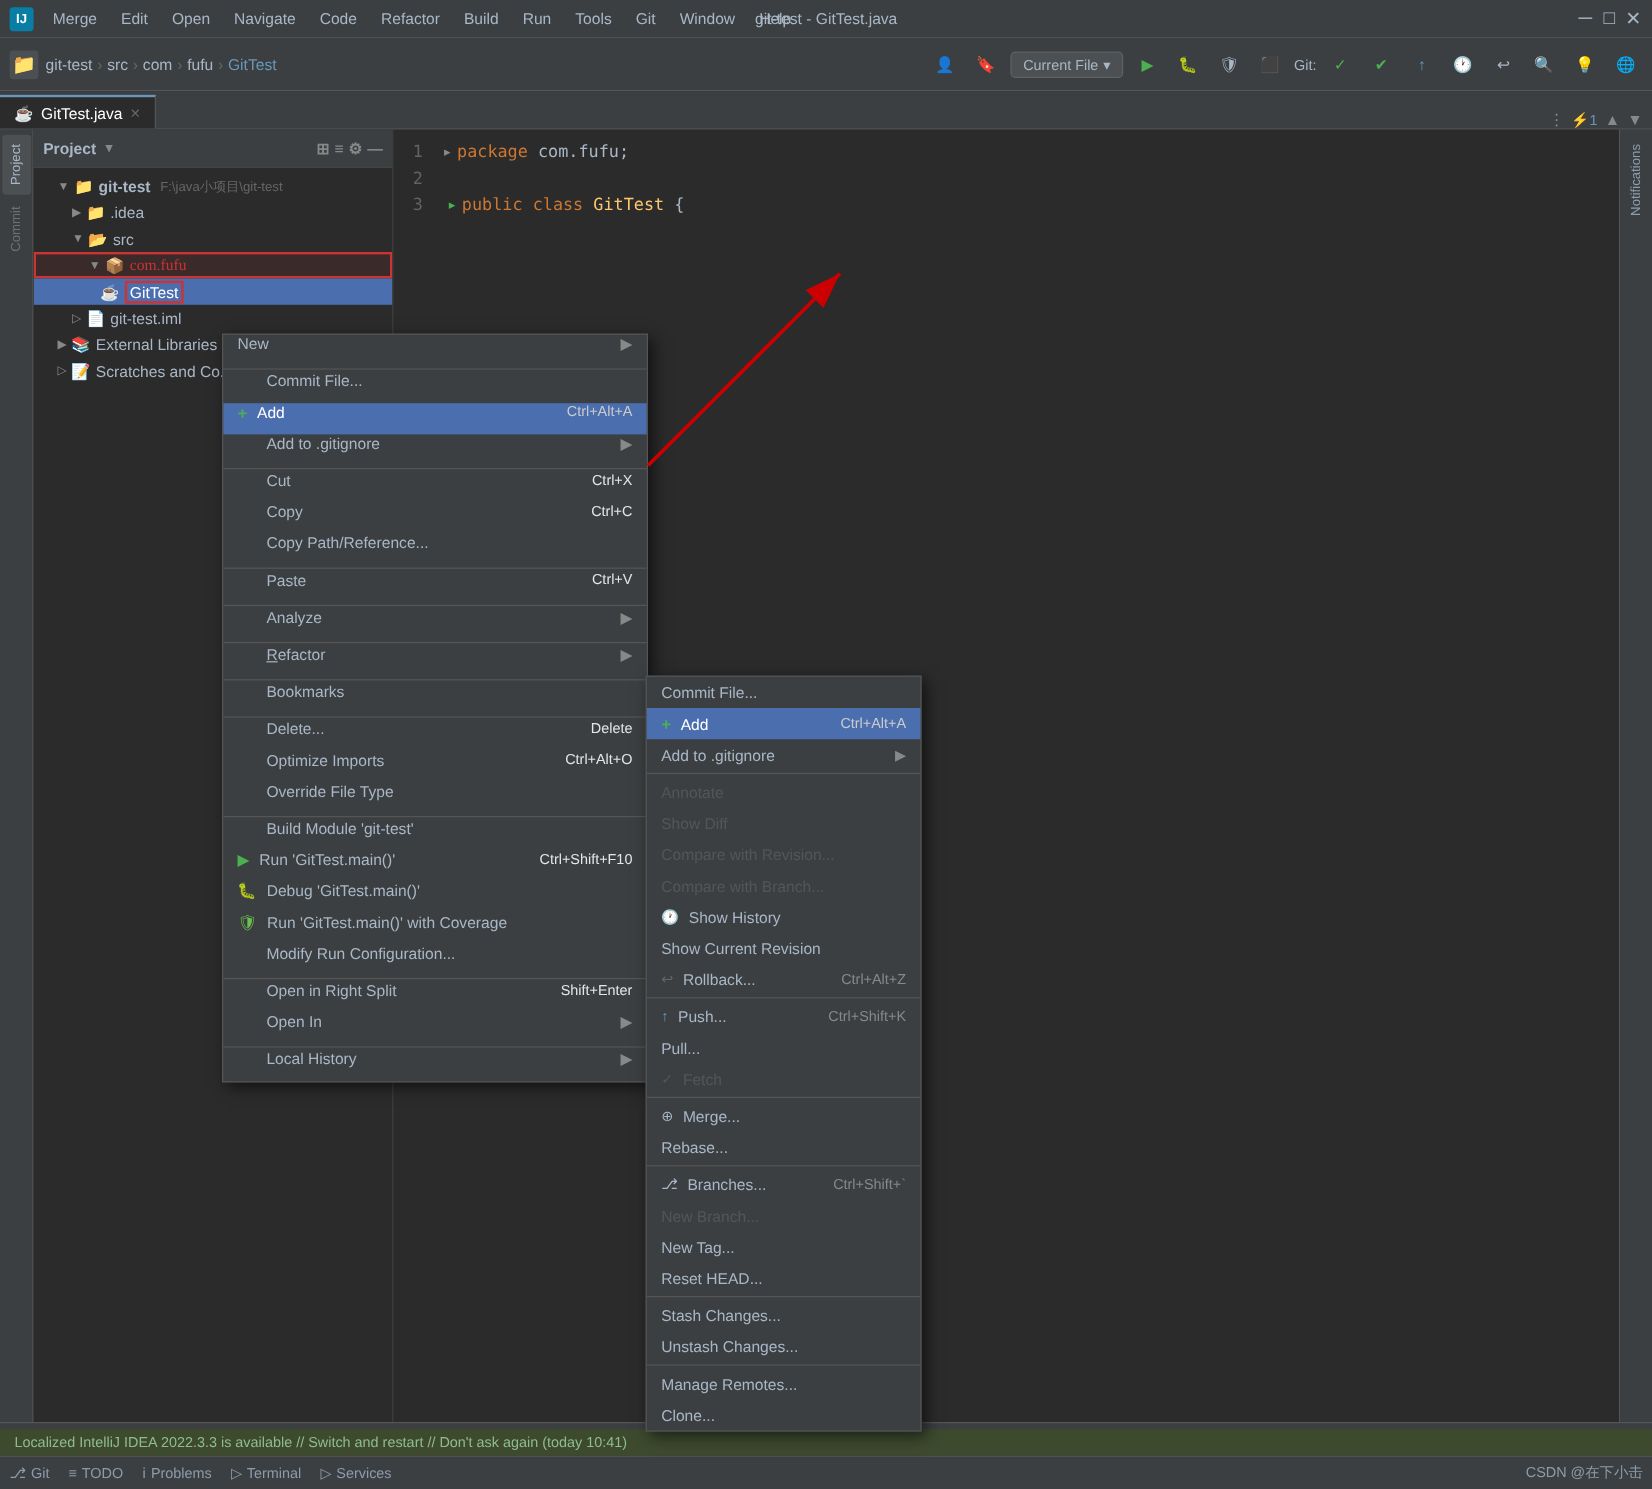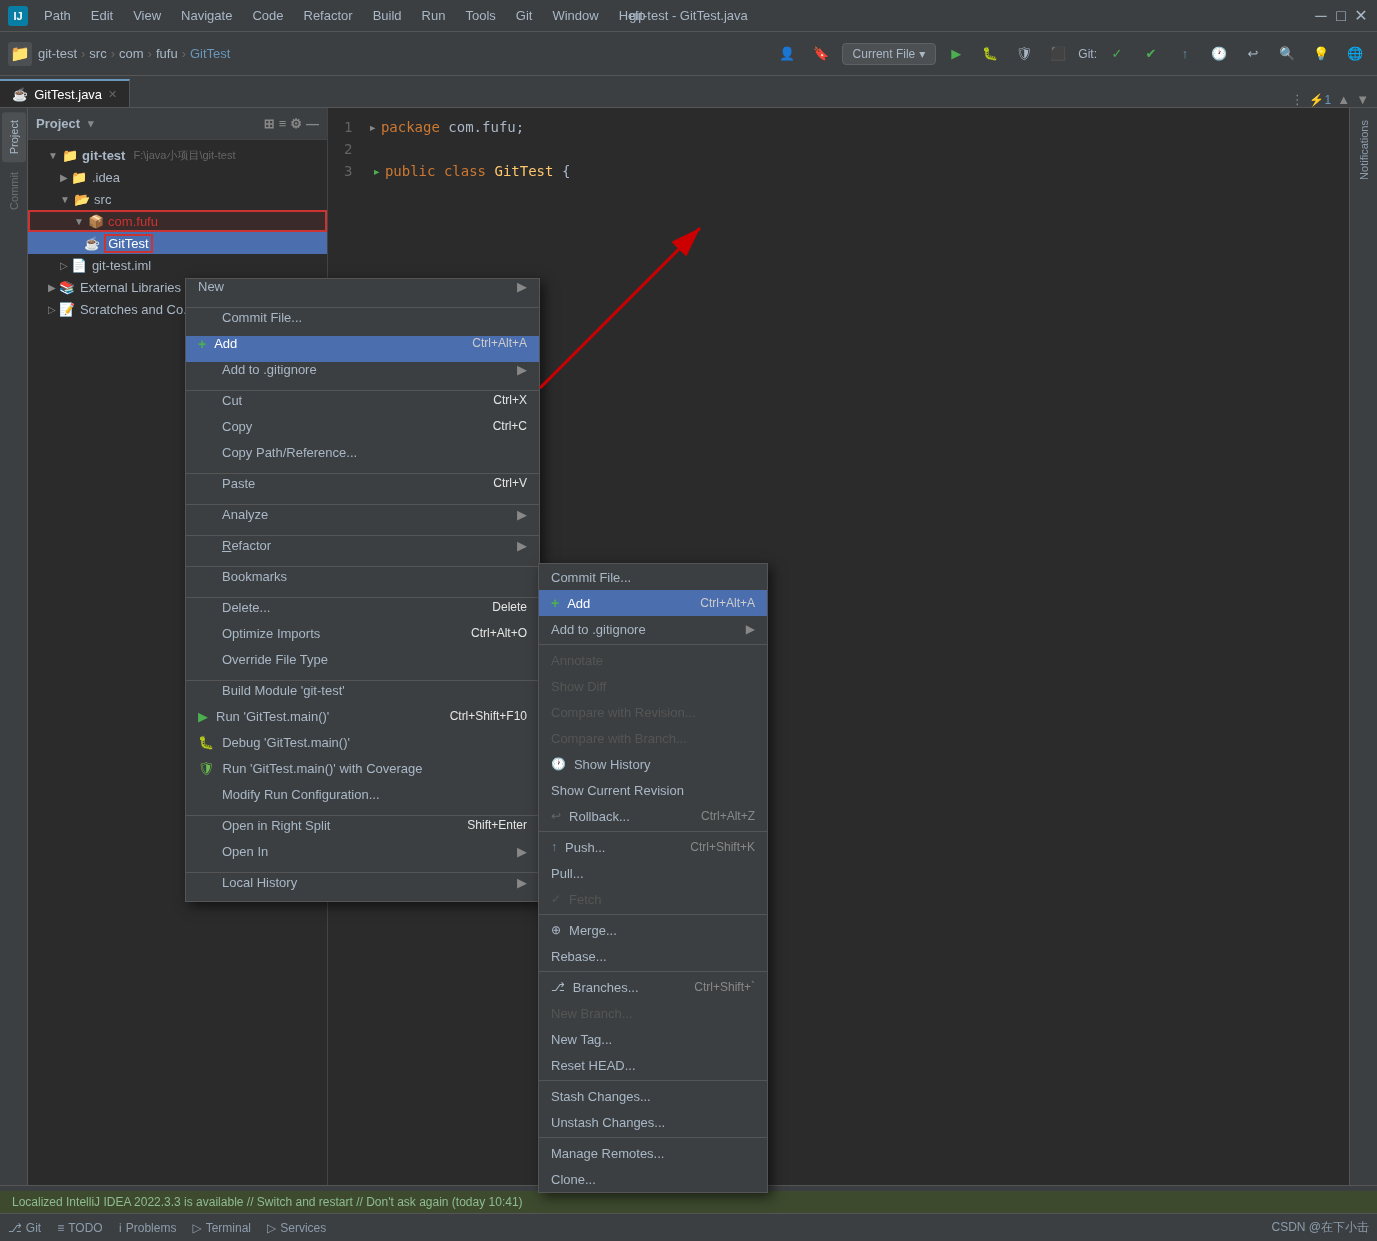--- a/index.html
+++ b/index.html
@@ -275,23 +275,23 @@
       color: #8c9cac; font-size: 11px; cursor: pointer;
       padding: 8px 0;
     }
   </style>
 </head>
 <body>
 
 <div class="title-bar">
   <div class="title-bar-logo">IJ</div>
   <div class="title-bar-menus">
-    <span class="title-bar-menu-item">Path</span>
+    <span class="title-bar-menu-item">Merge</span>
     <span class="title-bar-menu-item">Edit</span>
-    <span class="title-bar-menu-item">View</span>
+    <span class="title-bar-menu-item">Open</span>
     <span class="title-bar-menu-item">Navigate</span>
     <span class="title-bar-menu-item">Code</span>
     <span class="title-bar-menu-item">Refactor</span>
     <span class="title-bar-menu-item">Build</span>
     <span class="title-bar-menu-item">Run</span>
     <span class="title-bar-menu-item">Tools</span>
     <span class="title-bar-menu-item">Git</span>
     <span class="title-bar-menu-item">Window</span>
     <span class="title-bar-menu-item">Help</span>
   </div>
@@ -392,21 +392,21 @@
         <span style="width:20px;"></span>
         <span class="tree-arrow">▼</span>
         <span style="color:#6897bb;font-size:13px;">📂</span>
         <span>src</span>
       </div>
 
       <div class="tree-item" style="border:2px solid #cc3333;background:#3a2a2a;">
         <span style="width:32px;"></span>
         <span class="tree-arrow">▼</span>
         <span style="font-size:13px;">📦</span>
-        <span style="color:#cc3333;">com.fufu</span>
+        <span style="color:#cc3333;font-family:Liberation Serif, serif;">com.fufu</span>
       </div>
 
       <div class="tree-item selected" style="background:#4b6eaf;">
         <span style="width:44px;"></span>
         <span style="font-size:13px;">☕</span>
         <span style="border:2px solid #cc3333;padding:0 2px;color:#fff;">GitTest</span>
       </div>
       <div class="tree-item">
         <span style="width:20px;"></span>
         <span class="tree-arrow">▷</span>

